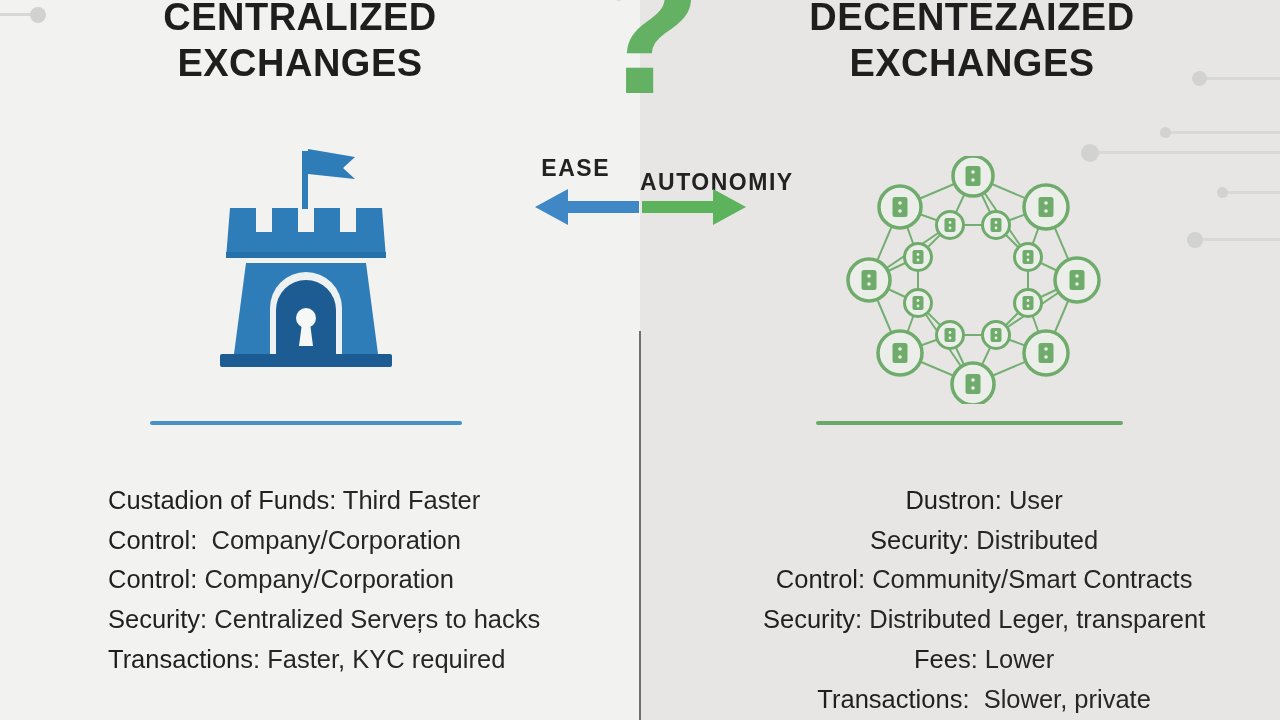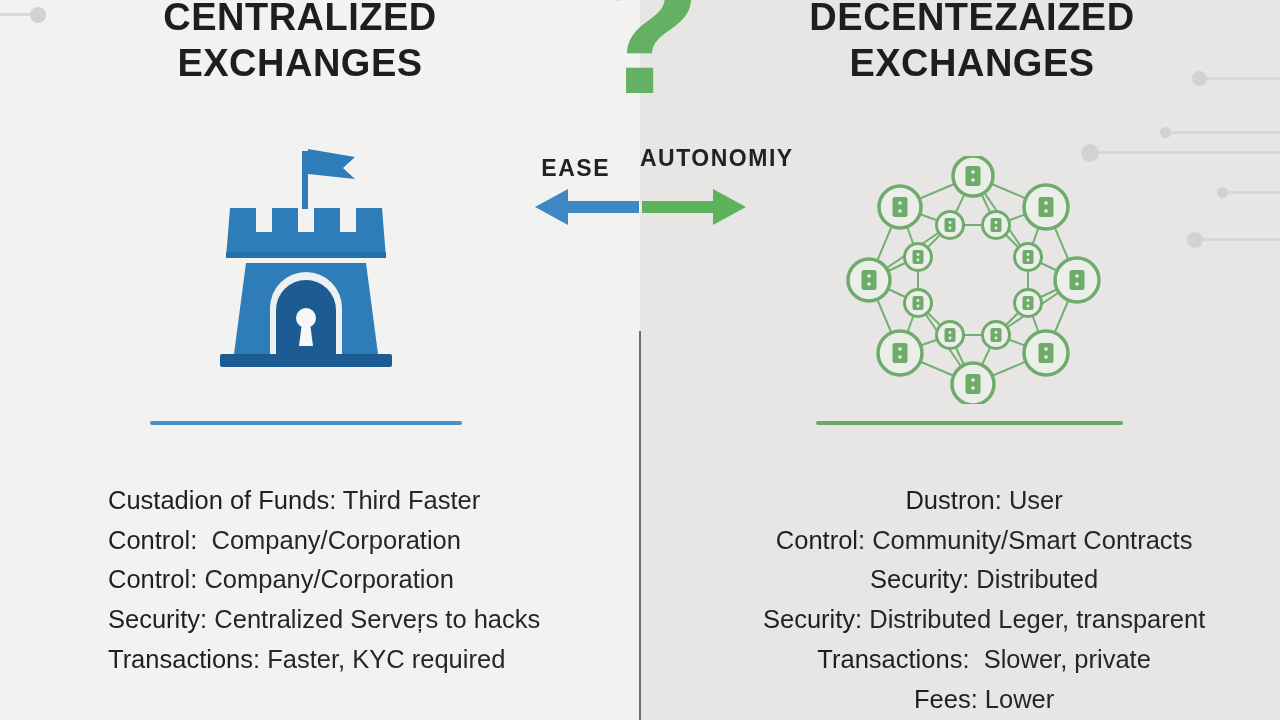--- a/index.html
+++ b/index.html
@@ -57,21 +57,21 @@
   <div class="title" style="left:95px;top:-6px;">
     <div>CENTRALIZED</div>
     <div>EXCHANGES</div>
   </div>
   <div class="title" style="left:767px;top:-6px;">
     <div>DECENTEZAIZED</div>
     <div>EXCHANGES</div>
   </div>
 
   <div class="axis-label" style="left:500px;top:155px;width:110px;">EASE</div>
-  <div class="axis-label" style="left:640px;top:145px;width:150px;">AUTONOMIY</div>
+  <div class="axis-label" style="left:640px;top:169px;width:150px;">AUTONOMIY</div>
 
   <svg class="arrow-svg" style="left:535px;top:188px;" width="104" height="38" viewBox="0 0 104 38">
     <polygon points="0,19 33,1 33,37" fill="#3f88c5"></polygon>
     <rect x="31" y="13" width="73" height="12" fill="#3f88c5"></rect>
   </svg>
   <svg class="arrow-svg" style="left:642px;top:188px;" width="104" height="38" viewBox="0 0 104 38">
     <rect x="0" y="13" width="73" height="12" fill="#5cb35c"></rect>
     <polygon points="104,19 71,1 71,37" fill="#5cb35c"></polygon>
   </svg>
 
@@ -226,19 +226,19 @@
   <div class="attr-list" style="left:108px;">
     <div><span class="lbl">Custadion of Funds:</span><span class="val"> Third Faster</span></div>
     <div><span class="lbl">Control:</span><span class="val">  Company/Corporation</span></div>
     <div><span class="lbl">Control:</span><span class="val"> Company/Corporation</span></div>
     <div><span class="lbl">Security:</span><span class="val"> Centralized Serveŗs to hacks</span></div>
     <div><span class="lbl">Transactions:</span><span class="val"> Faster, KYC required</span></div>
   </div>
 
   <div class="attr-list" style="left:763px;text-align:center;">
     <div><span class="lbl">Dustron:</span><span class="val"> User</span></div>
+    <div><span class="lbl">Security:</span><span class="val"> Distributed</span></div>
     <div><span class="lbl">Control:</span><span class="val"> Community/Smart Contracts</span></div>
-    <div><span class="lbl">Security:</span><span class="val"> Distributed</span></div>
     <div><span class="lbl">Security:</span><span class="val"> Distributed Leger, transparent</span></div>
+    <div><span class="lbl">Fees:</span><span class="val"> Lower</span></div>
     <div><span class="lbl">Transactions:</span><span class="val">  Slower, private</span></div>
-    <div><span class="lbl">Fees:</span><span class="val"> Lower</span></div>
   </div>
 </div>
 
 </body></html>

